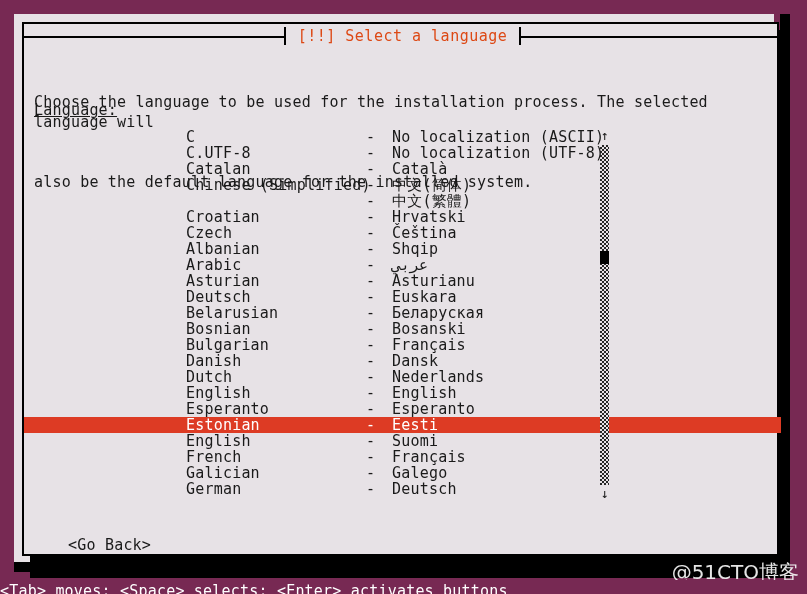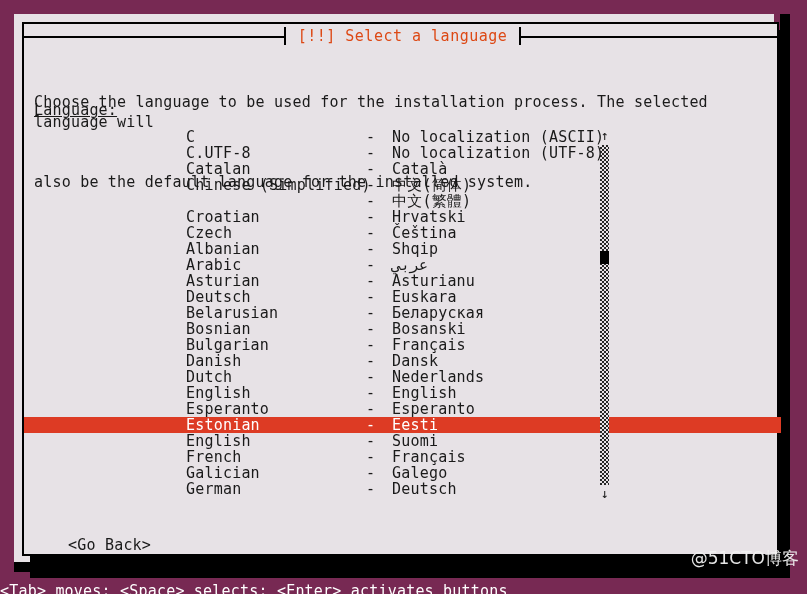--- a/index.html
+++ b/index.html
@@ -237,24 +237,24 @@
     font-size: 15px;
     line-height: 22px;
     white-space: pre;
     letter-spacing: 0.2px;
   }
 
   
   #watermark {
     position: absolute;
     right: 8px;
-    bottom: 26px;
+    bottom: 12px;
     color: #f2f2f2;
     font-family: "DejaVu Sans", "Liberation Sans", sans-serif;
-    font-size: 17px;
+    font-size: 20px;
     line-height: 20px;
     white-space: pre;
     opacity: 0.95;
   }
 </style>
 </head>
 <body>
 
 <div id="screen">
 

